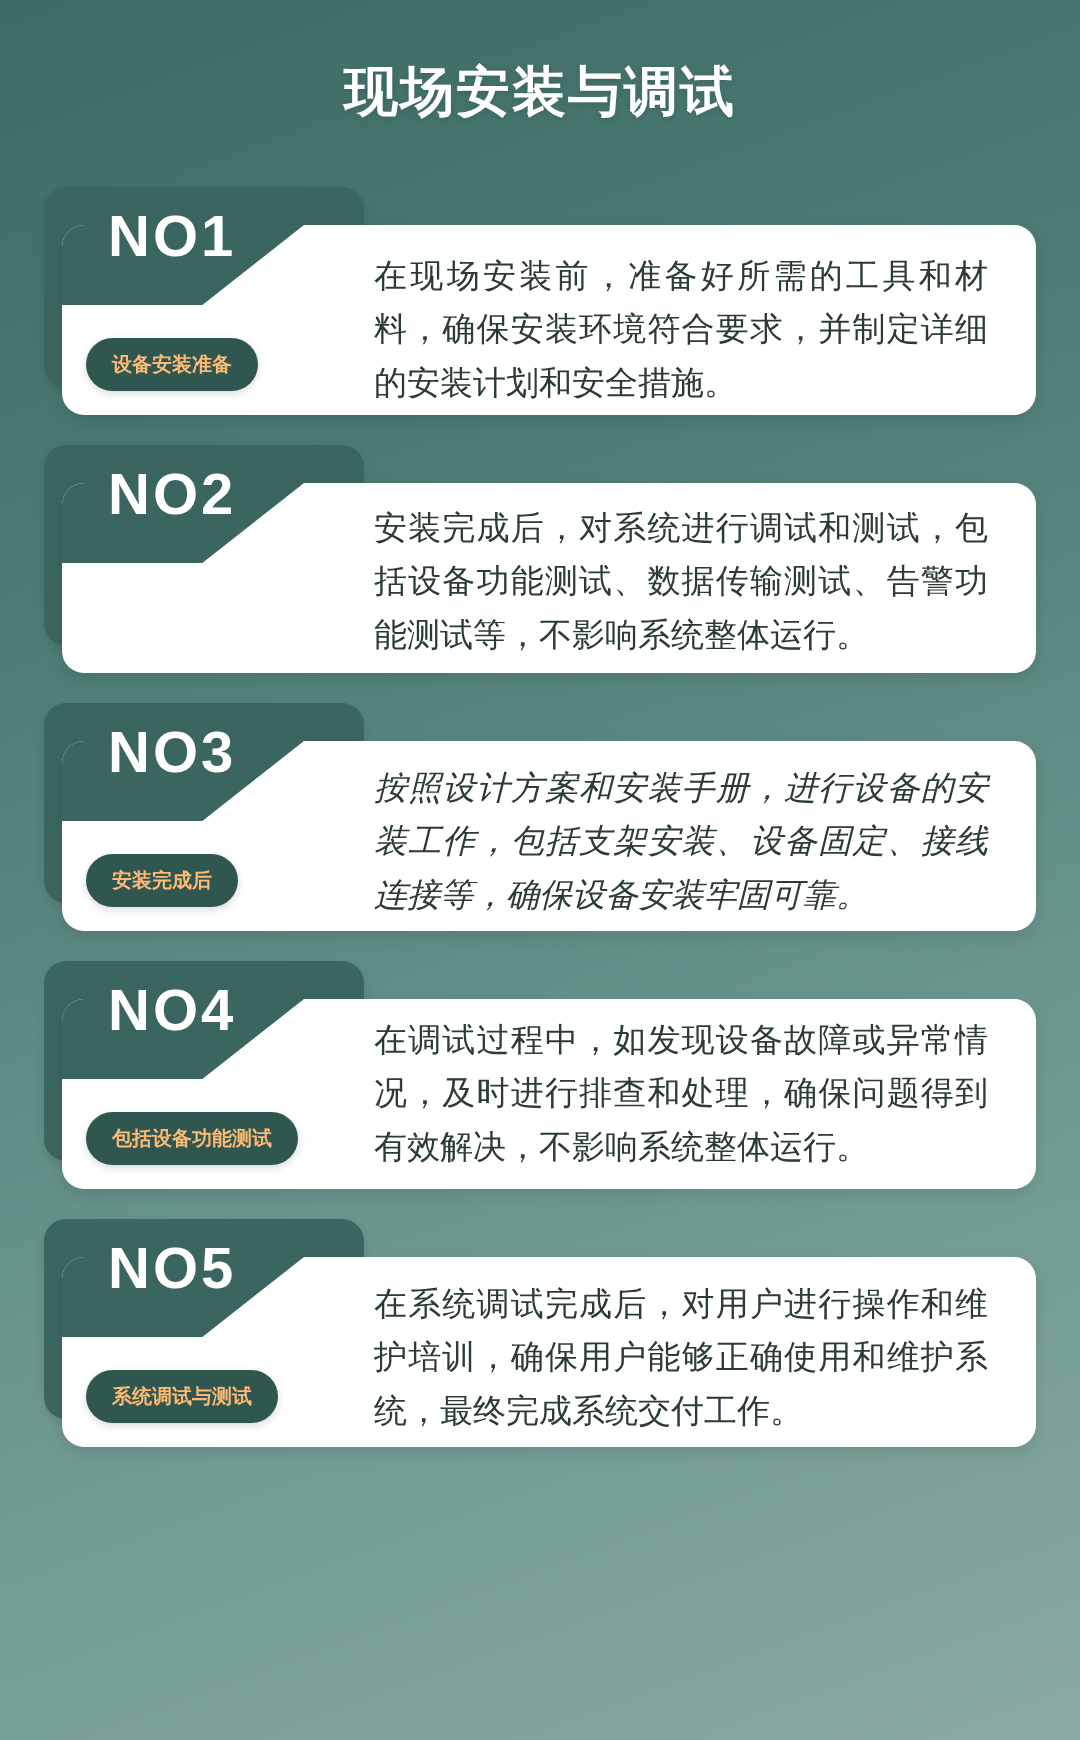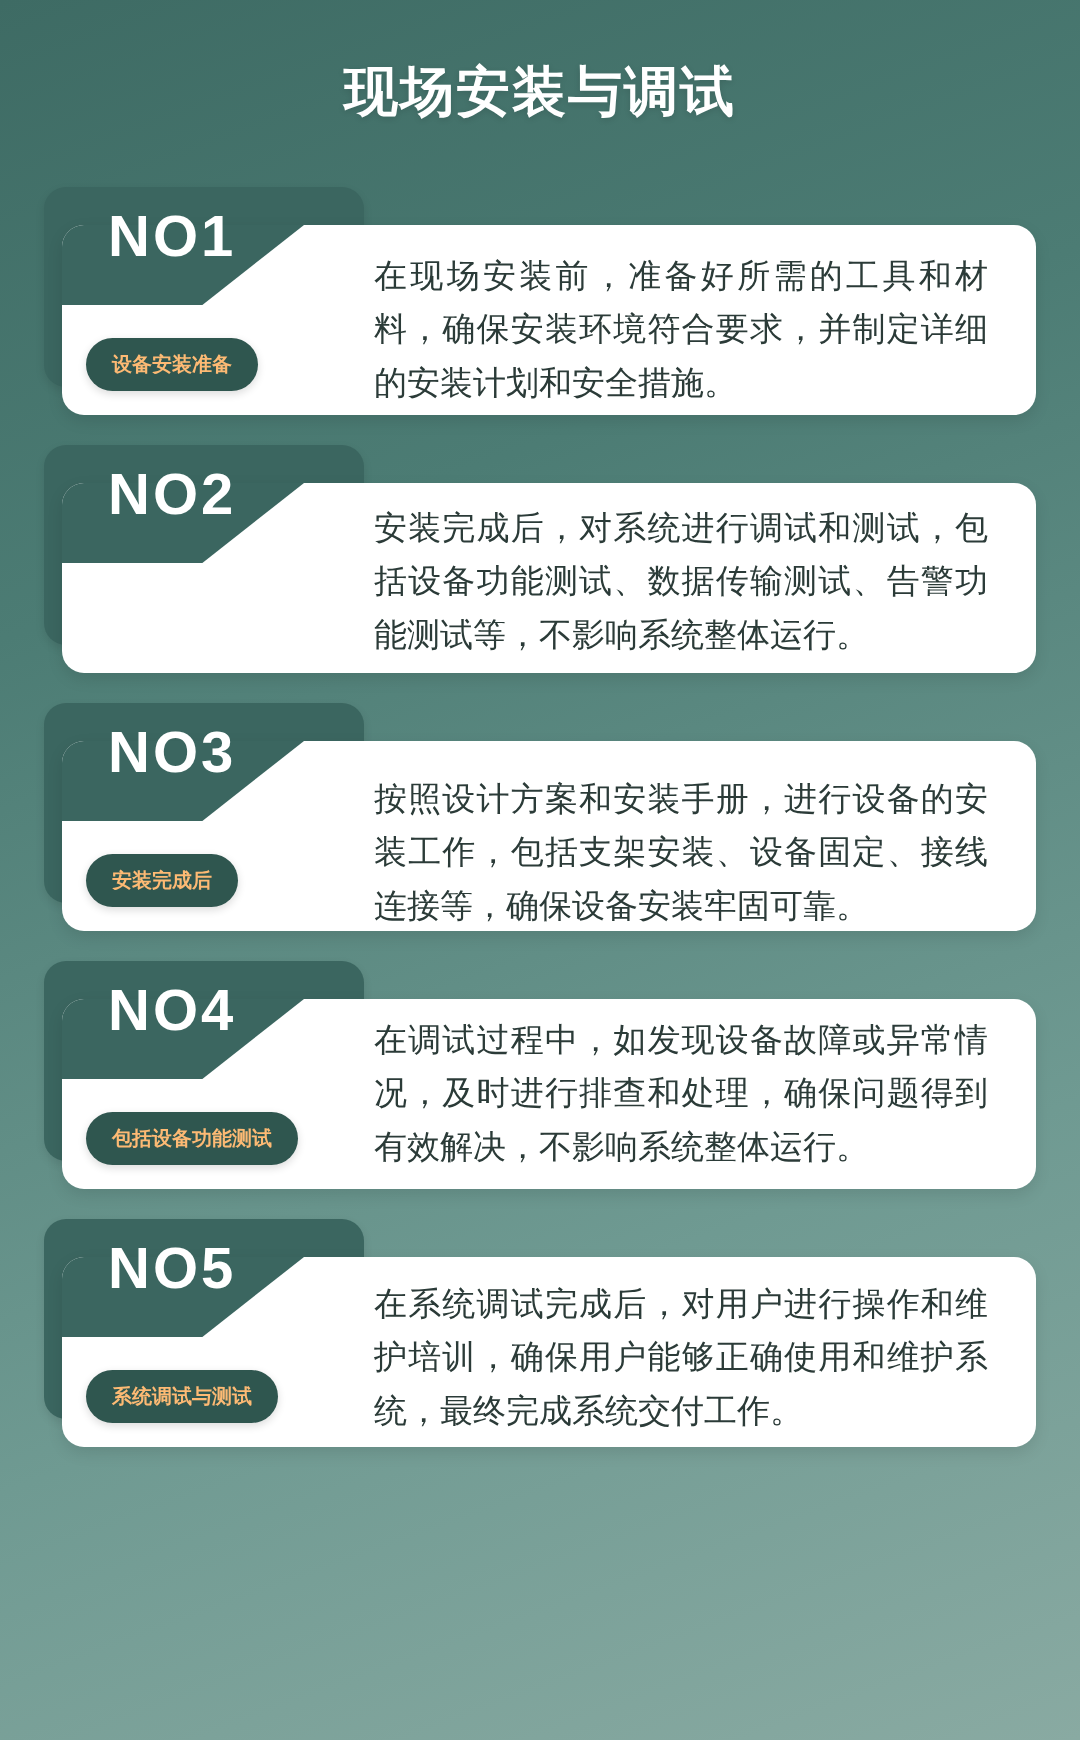--- a/index.html
+++ b/index.html
@@ -118,21 +118,21 @@
     right: 48px;
     top: 62px;
     color: #2b3b38;
     font-size: 33px;
     line-height: 1.62;
     text-align: justify;
   }
 
   
   .step.v2 .step-desc { top: 56px; }
-  .step.v3 .step-desc { top: 69px; }
+  .step.v3 .step-desc { top: 58px; font-style: italic; }
   .step.v4 .step-desc { top: 52px; }
   .step.v5 .step-desc { top: 58px; }
 </style>
 </head>
 <body>
 
 <h1 class="page-title">现场安装与调试</h1>
 
 <div class="steps">
 

